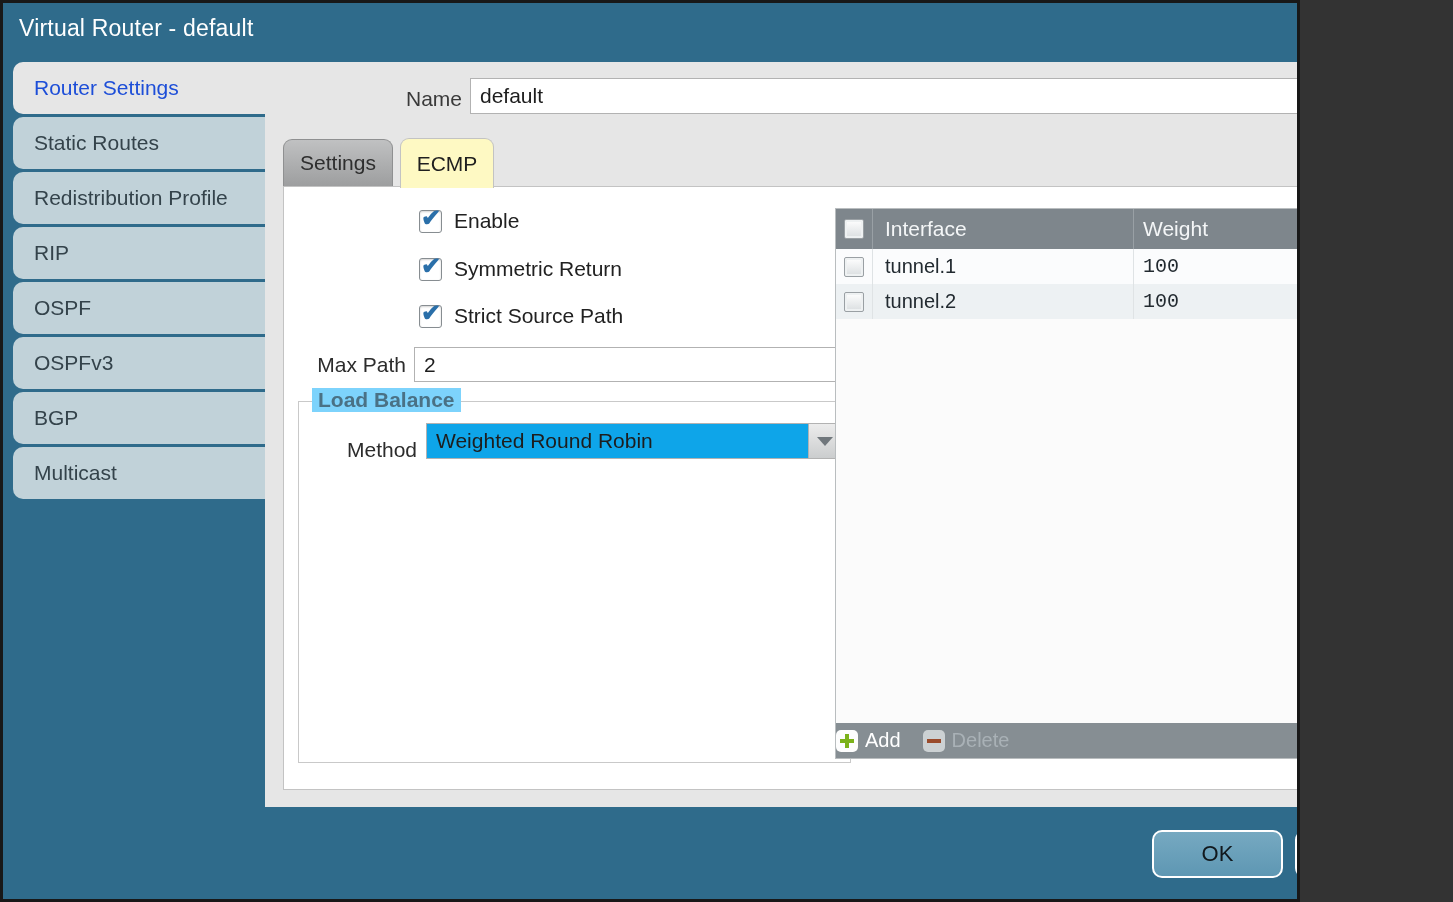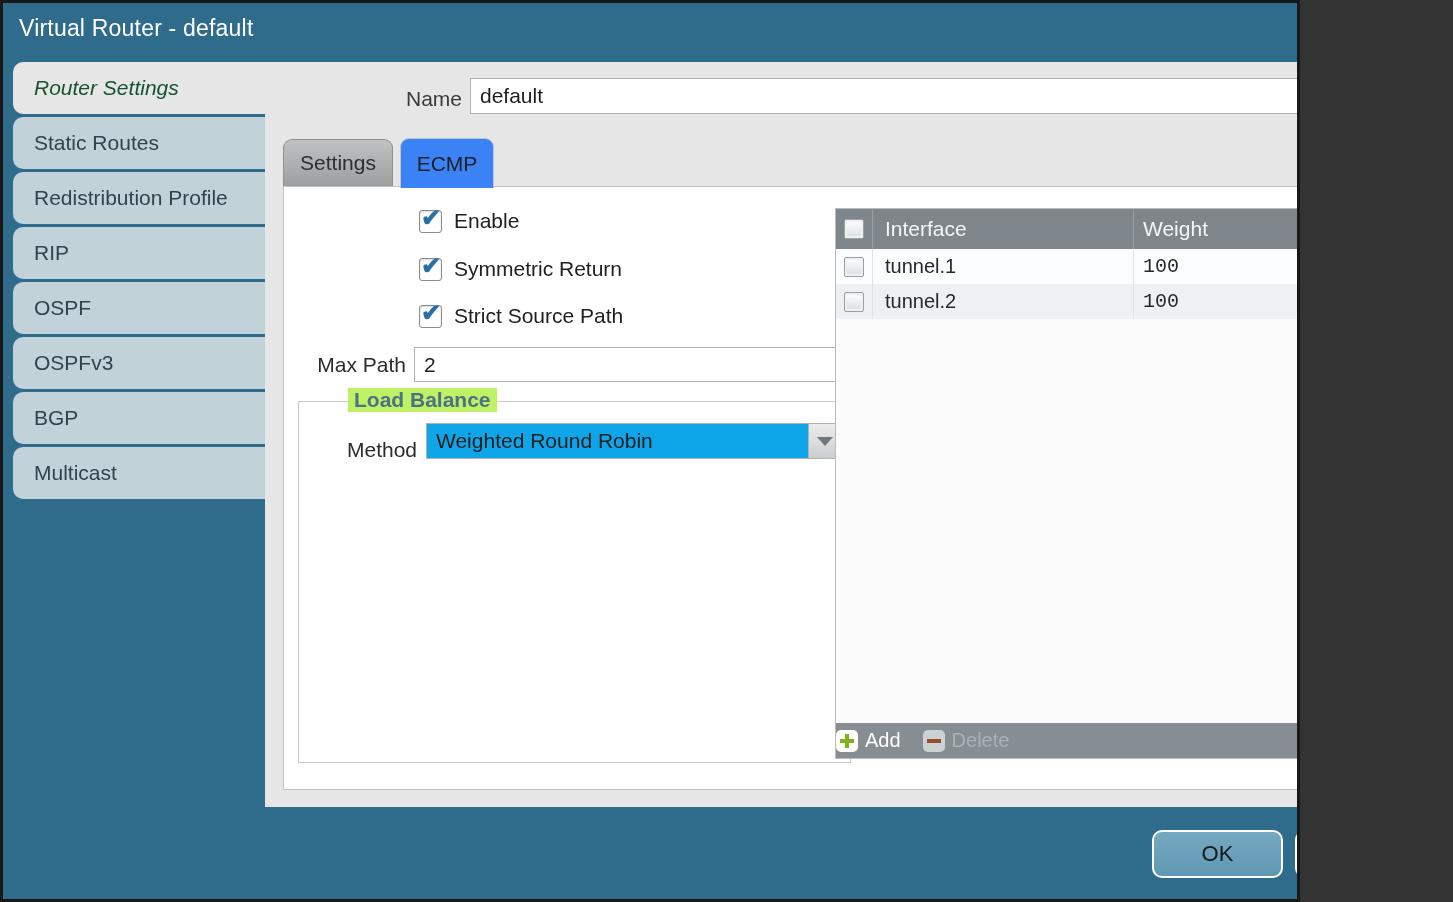--- a/index.html
+++ b/index.html
@@ -22,62 +22,62 @@
     border:3px solid #f0f0f0; display:flex; align-items:center; justify-content:center; cursor:pointer;
   }
   .win-icon i { display:block; width:10px; height:6px; background:#cfd4d6; }
   
   .sidebar { position:absolute; left:10px; top:59px; width:252px; }
   .sidebar-item {
     height:52px; margin-bottom:3px; background:#c1d2d9; border-radius:10px 0 0 10px;
     display:flex; align-items:center; padding-left:21px;
     font-size:21px; color:#34434b; cursor:pointer;
   }
-  .sidebar-item.active { background:#e6e6e6; color:#14532d;font-style:italic; }
+  .sidebar-item.active { background:#e6e6e6; color:#1d4ed8; }
   
   .content { position:absolute; left:262px; top:59px; width:1172px; height:745px; background:#e6e6e6; }
   .name-label { position:absolute; left:60px; top:25px; width:137px; text-align:right; font-size:21px; color:#3a3a3a; }
   .name-input {
     position:absolute; left:205px; top:16px; width:958px; height:36px;
     border:1px solid #b2b2b2; background:#fff; font-family:"Liberation Sans",sans-serif;
     font-size:21px; color:#1d1d1d; padding:0 9px;
   }
   
   .tab {
     position:absolute; top:77px; height:47px; border-radius:9px 9px 0 0;
     display:flex; align-items:center; justify-content:center; font-size:21px; cursor:pointer;
   }
   .tab.general {
     left:18px; width:110px; background:linear-gradient(#c0c1c2,#9d9e9f);
     border:1px solid #8f9091; border-bottom:none; color:#2e2e2e;
   }
   .tab.ecmp {
-    left:135px; width:94px; top:76px; height:50px; background:#3b82f6;
+    left:135px; width:94px; top:76px; height:50px; background:#fef9c3;
     border:1px solid #c3c3c3; border-bottom:none; color:#1f1f1f; z-index:2;
   }
   
   .panel { position:absolute; left:18px; top:124px; width:1145px; height:604px; background:#fff; border:1px solid #c3c3c3; z-index:1; }
   .chk-row { position:absolute; left:135px; display:flex; align-items:center; gap:12px; height:26px; }
   .chk-box {
     position:relative; width:23px; height:23px; background:#fff; border:1px solid #878d91;
     border-radius:3px; box-shadow:inset 0 1px 2px rgba(0,0,0,.18); cursor:pointer; flex:0 0 auto;
   }
   .chk-box.checked::after {
     content:"✔"; position:absolute; left:1px; top:-7px; font-size:24px; font-weight:bold; color:#2a6fa9;
   }
   .chk-label { font-size:21px; color:#212121; }
   .field-label { position:absolute; font-size:21px; color:#2c2c2c; text-align:right; }
   .text-input {
     position:absolute; border:1px solid #b2b2b2; background:#fff; font-family:"Liberation Sans",sans-serif;
     font-size:21px; color:#1d1d1d; padding:0 9px;
   }
   .lb-fieldset { position:absolute; left:14px; top:214px; width:553px; height:362px; border:1px solid #c9c9c9; }
   .lb-legend {
-    position:absolute; left:13px; top:-14px; background:#bef264; padding:0 6px;
-    font-size:21px; font-weight:bold; color:#4a7185;margin-left:36px;
+    position:absolute; left:13px; top:-14px; background:#7dd3fc; padding:0 6px;
+    font-size:21px; font-weight:bold; color:#4a7185;
   }
   .method-select {
     position:absolute; left:142px; top:236px; width:415px; height:36px; background:#0ea5e9;
     border:1px solid #b2b2b2; display:flex; align-items:center; cursor:pointer;
   }
   .method-value { flex:1; font-size:21px; color:#1d1d1d; padding-left:9px; }
   .select-arrow {
     width:32px; height:100%; border-left:1px solid #b2b2b2;
     background:linear-gradient(#ececec,#cbcdce); display:flex; align-items:center; justify-content:center;
   }

